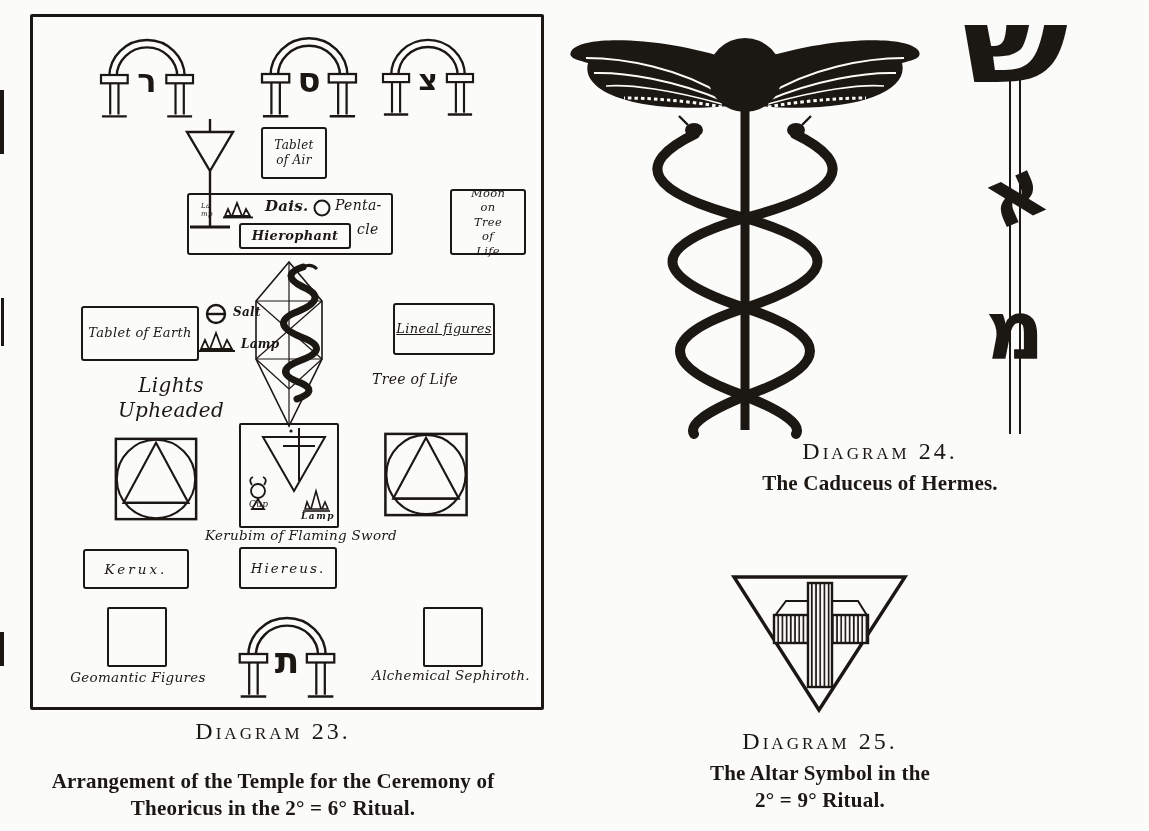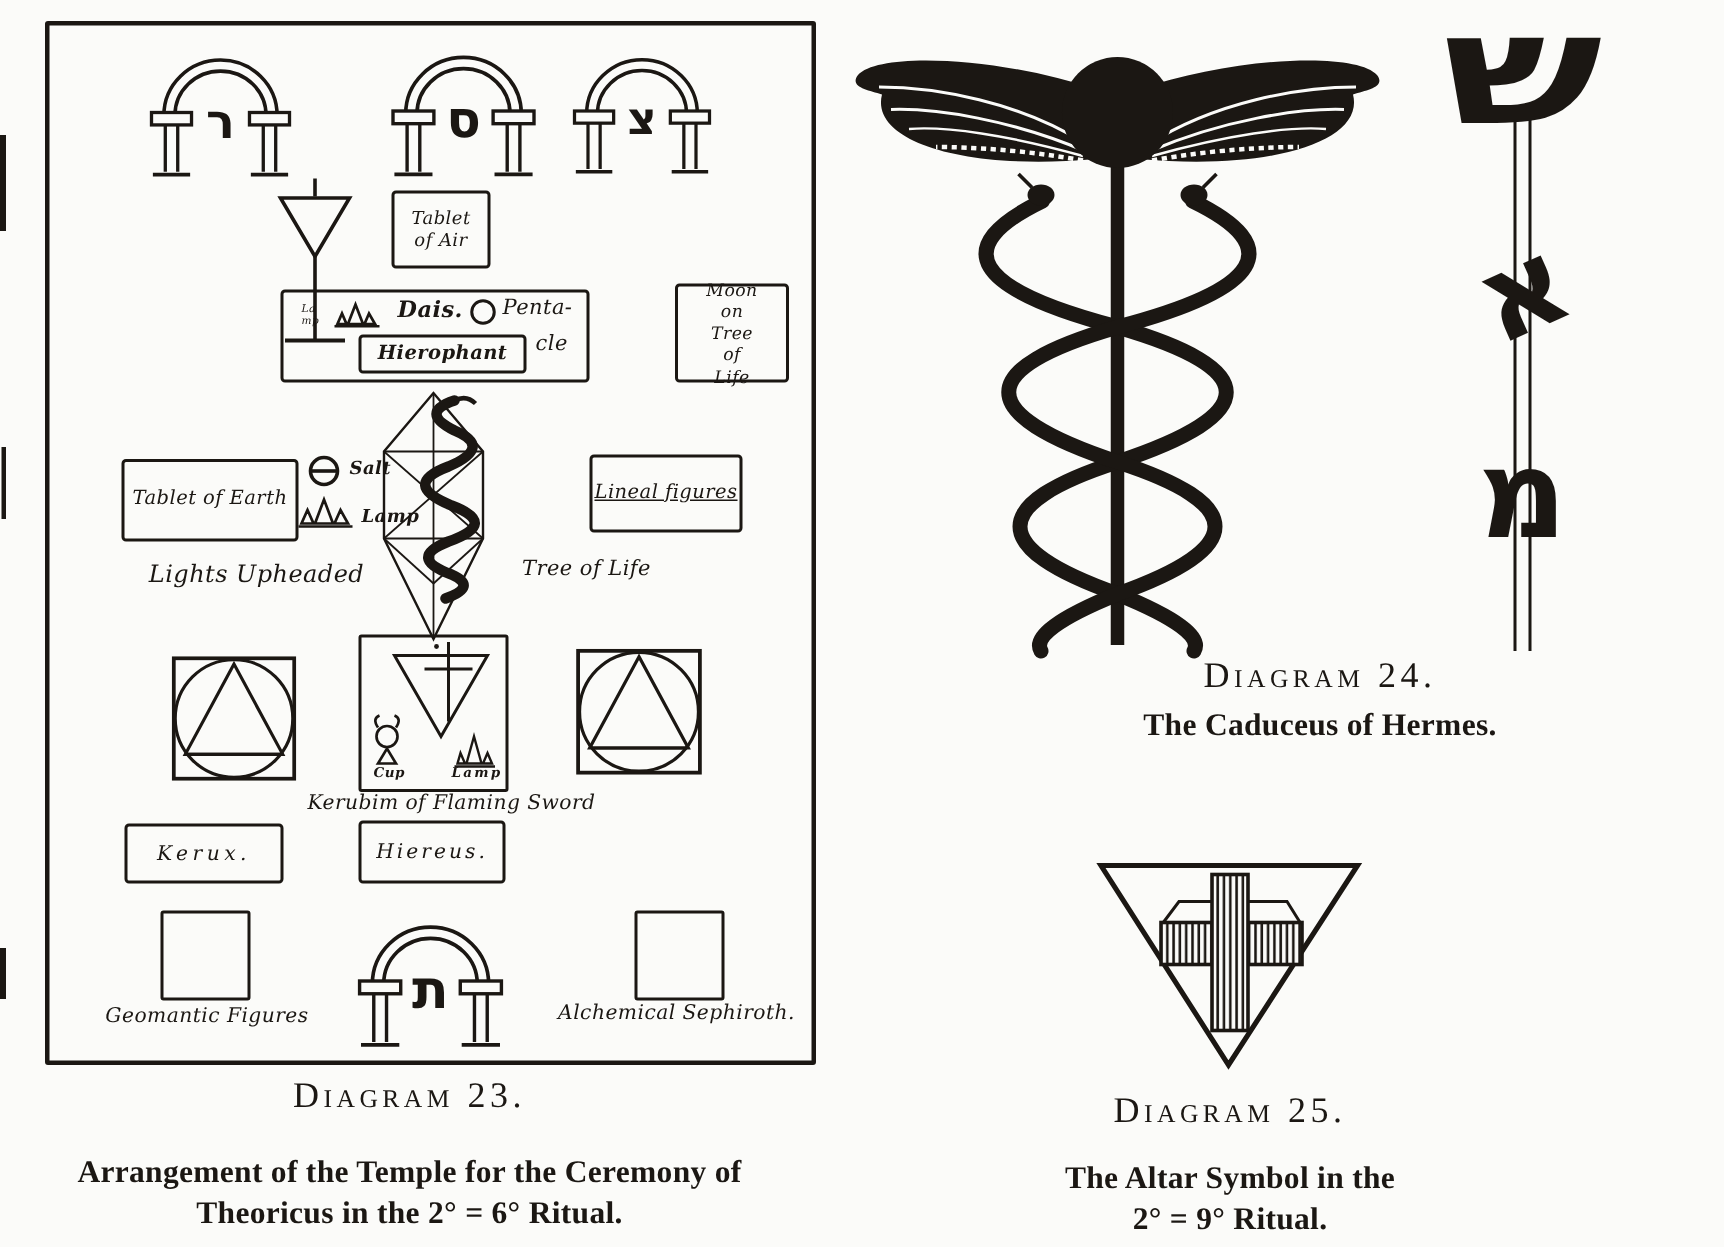--- a/index.html
+++ b/index.html
@@ -138,43 +138,43 @@
   <svg class="abs" style="left:166px;top:314px;" width="38" height="22" viewBox="0 0 38 22">
     <path class="stroke" stroke-width="1.8" d="M2,18 L10,18 L6,9 Z M11,18 L23,18 L17,2 Z M24,18 L33,18 L28,9 Z"></path>
     <line class="stroke" stroke-width="1.8" x1="0" y1="20" x2="36" y2="20"></line>
   </svg>
   <span class="hw abs" style="left:208px;top:320px;font-size:12px;font-weight:bold;">Lamp</span>
 
   <div class="hwbox hw abs" style="left:360px;top:286px;width:102px;height:52px;font-size:13px;text-decoration:underline;">
     <span>Lineal figures</span>
   </div>
 
-  <span class="hw abs" style="left:58px;top:356px;width:160px;text-align:center;font-size:16px;">Lights Upheaded</span>
-  <span class="hw abs" style="left:315px;top:354px;width:110px;text-align:left;font-size:14px;">Tree of Life</span>
+  <span class="hw abs" style="left:58px;top:356px;width:160px;text-align:center;font-size:20px;">Lights Upheaded</span>
+  <span class="hw abs" style="left:315px;top:354px;width:110px;text-align:right;font-size:14px;">Tree of Life</span>
 
   <svg class="abs" style="left:80px;top:418px;" width="86" height="88" viewBox="0 0 90 90">
     <rect class="stroke" stroke-width="2.6" x="3" y="3" width="84" height="84"></rect>
     <circle class="stroke" stroke-width="2.2" cx="45" cy="45" r="41"></circle>
     <path class="stroke" stroke-width="2.2" d="M45,7 L11,70 L79,70 Z"></path>
     <line class="stroke" stroke-width="2.2" x1="13" y1="70" x2="77" y2="70"></line>
   </svg>
 
   <div class="abs" style="left:206px;top:406px;width:100px;height:105px;border:2.8px solid var(--ink);border-radius:2px;">
     <svg width="96" height="100" viewBox="0 0 96 100">
       <path class="stroke" stroke-width="2" d="M22,12 L84,12 L53,66 Z"></path>
       <line class="stroke" stroke-width="2" x1="58" y1="3" x2="58" y2="56"></line>
       <line class="stroke" stroke-width="2" x1="42" y1="21" x2="74" y2="21"></line>
       <circle cx="50" cy="6" r="1.6" fill="#1b1713"></circle>
       <circle class="stroke" stroke-width="1.8" cx="17" cy="66" r="7"></circle>
       <path class="stroke" stroke-width="1.8" d="M11,60 q-4,-6 1,-8 M23,60 q4,-6 -1,-8"></path>
       <path class="stroke" stroke-width="1.8" d="M11,84 L23,84 L17,74 Z"></path>
       <path class="stroke" stroke-width="1.6" d="M64,84 L69,84 L66,77 Z M70,84 L80,84 L75,66 Z M81,84 L87,84 L84,77 Z"></path>
       <line class="stroke" stroke-width="1.6" x1="62" y1="86" x2="89" y2="86"></line>
     </svg>
-    <span class="hw abs" style="left:8px;top:86px;font-size:9px;font-weight:bold;">Cup</span>
+    <span class="hw abs" style="left:8px;top:74px;font-size:9px;font-weight:normal;">Cup</span>
     <span class="hw abs" style="left:60px;top:86px;font-size:9px;font-weight:bold;letter-spacing:1.5px;">Lamp</span>
   </div>
 
   <svg class="abs" style="left:348px;top:414px;" width="90" height="87" viewBox="0 0 90 90">
     <rect class="stroke" stroke-width="2.6" x="3" y="3" width="84" height="84"></rect>
     <circle class="stroke" stroke-width="2.2" cx="45" cy="45" r="41"></circle>
     <path class="stroke" stroke-width="2.2" d="M45,7 L11,70 L79,70 Z"></path>
     <line class="stroke" stroke-width="2.2" x1="13" y1="70" x2="77" y2="70"></line>
   </svg>
 
@@ -253,15 +253,15 @@
 
 <svg class="abs" style="left:722px;top:565px;" width="195" height="150" viewBox="0 0 195 150">
   <path class="stroke" stroke-width="3.4" d="M12,12 L183,12 L97,145 Z"></path>
   <path class="stroke" stroke-width="2" d="M52,52 L64,36 L136,36 L146,52" fill="#fbfbf9"></path>
   <rect x="52" y="50" width="94" height="28" fill="url(#hatch)" stroke="#1b1713" stroke-width="2.4"></rect>
   <rect x="86" y="18" width="24" height="104" fill="url(#hatch)" stroke="#1b1713" stroke-width="2.4"></rect>
 </svg>
 
 <div class="abs" style="left:670px;top:728px;width:300px;">
   <div class="cap-title">Diagram 25.</div>
-  <div class="cap-line" style="margin-top:18px;">The Altar Symbol in the</div>
+  <div class="cap-line" style="margin-top:6px;">The Altar Symbol in the</div>
   <div class="cap-line" style="margin-top:2px;">2° = 9° Ritual.</div>
 </div>
 
 </body></html>

